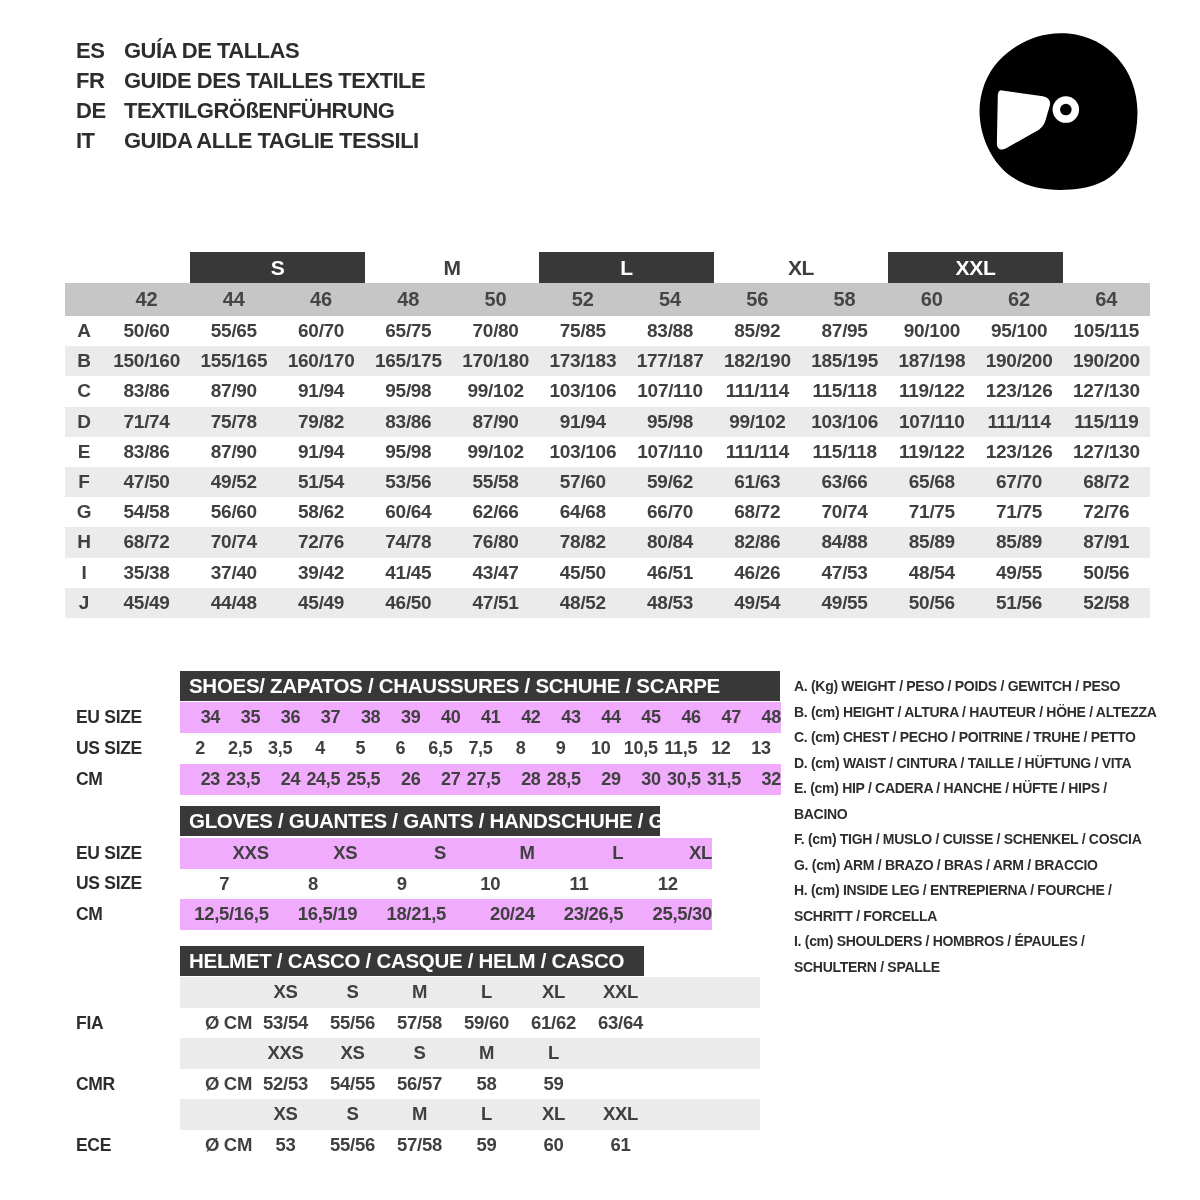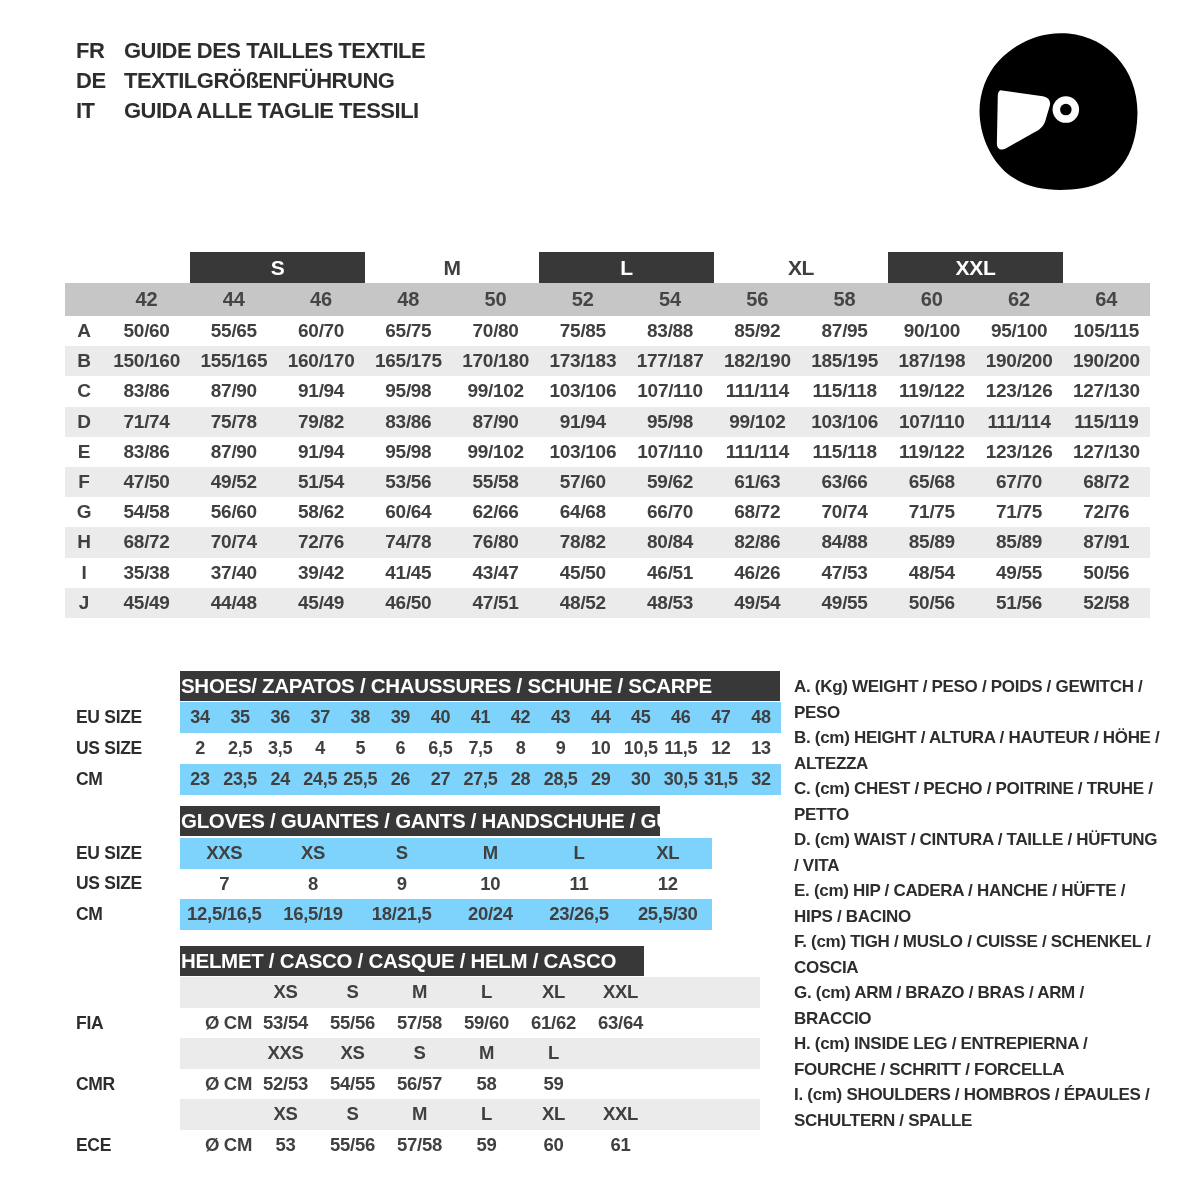--- a/index.html
+++ b/index.html
@@ -23,54 +23,58 @@
   .mt-band.boxed{background:#383838;color:#fff;}
   .mt-band.plain{color:#3f3f3f;}
   .mt-numbers{display:flex;height:33px;background:#c6c6c6;font-size:20px;line-height:33px;color:#454545;}
   .mt-row{display:flex;height:30.2px;font-size:19px;line-height:30.2px;letter-spacing:-0.3px;color:#404040;}
   .mt-row.striped{background:#ebebeb;}
   .mt-letter{width:38px;flex:none;text-align:center;}
   .mt-cell{width:87.25px;flex:none;text-align:center;}
 
   
   .band{position:absolute;left:180px;height:30px;line-height:30px;background:#383838;color:#fff;
-        font-size:20.5px;letter-spacing:-0.3px;padding-left:1px;box-sizing:border-box;white-space:nowrap;}
+        font-size:20.5px;letter-spacing:-0.3px;padding-left:9px;box-sizing:border-box;white-space:nowrap;}
   .band-shoes{top:671px;width:600px;}
   .band-gloves{top:806px;width:480px;}
   .band-helmet{top:946px;width:464px;}
 
   
   .side-label{position:absolute;left:76px;font-size:17.5px;color:#2d2d2d;letter-spacing:-0.3px;line-height:31px;text-align:center;}
 
   
   .shoes-rows{position:absolute;left:180px;top:702px;width:601px;}
   .gloves-rows{position:absolute;left:180px;top:838px;width:532px;}
   .grid-row{display:flex;text-align:center;letter-spacing:-0.3px;color:#404040;}
   .shoes-rows .grid-row{height:31px;line-height:31px;font-size:18px;}
   .gloves-rows .grid-row{height:30.5px;line-height:30.5px;font-size:18.5px;}
-  .grid-row.striped{background:#7dd3fc;}
+  .grid-row.striped{background:#f0abfc;text-align:right;}
   .grid-cell{flex:1 1 0;}
 
   
   .helmet-rows{position:absolute;left:180px;top:977px;width:580px;}
   .h-row{display:flex;height:30.5px;line-height:30.5px;font-size:18.5px;letter-spacing:-0.3px;color:#404040;}
   .h-row.striped{background:#ebebeb;}
   .h-unit{width:72px;flex:none;text-align:right;}
   .h-cell{width:67px;flex:none;text-align:center;}
 
   
   .legend{position:absolute;left:794px;top:674px;width:368px;}
-  .legend-item{font-size:17px;line-height:25.5px;letter-spacing:-0.3px;color:#2d2d2d;}
+  .legend-item{font-size:14px;line-height:25.5px;letter-spacing:-0.3px;color:#2d2d2d;}
 </style>
 </head>
 <body>
 
 <div class="page">
 
   <div class="langs">
+      <div class="lang-row">
+        <span class="lang-code">ES</span>
+        <span>GUÍA DE TALLAS</span>
+      </div>
       <div class="lang-row">
         <span class="lang-code">FR</span>
         <span>GUIDE DES TAILLES TEXTILE</span>
       </div>
       <div class="lang-row">
         <span class="lang-code">DE</span>
         <span>TEXTILGRÖßENFÜHRUNG</span>
       </div>
       <div class="lang-row">
         <span class="lang-code">IT</span>

